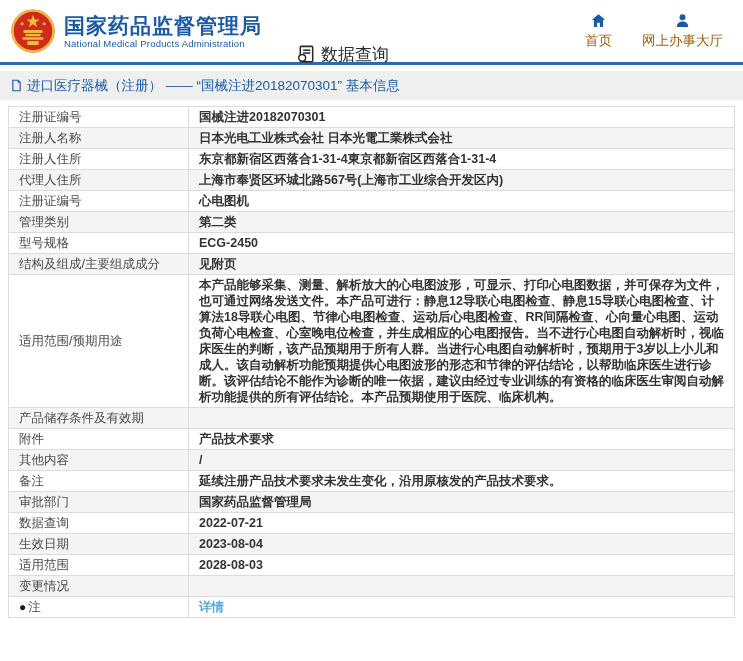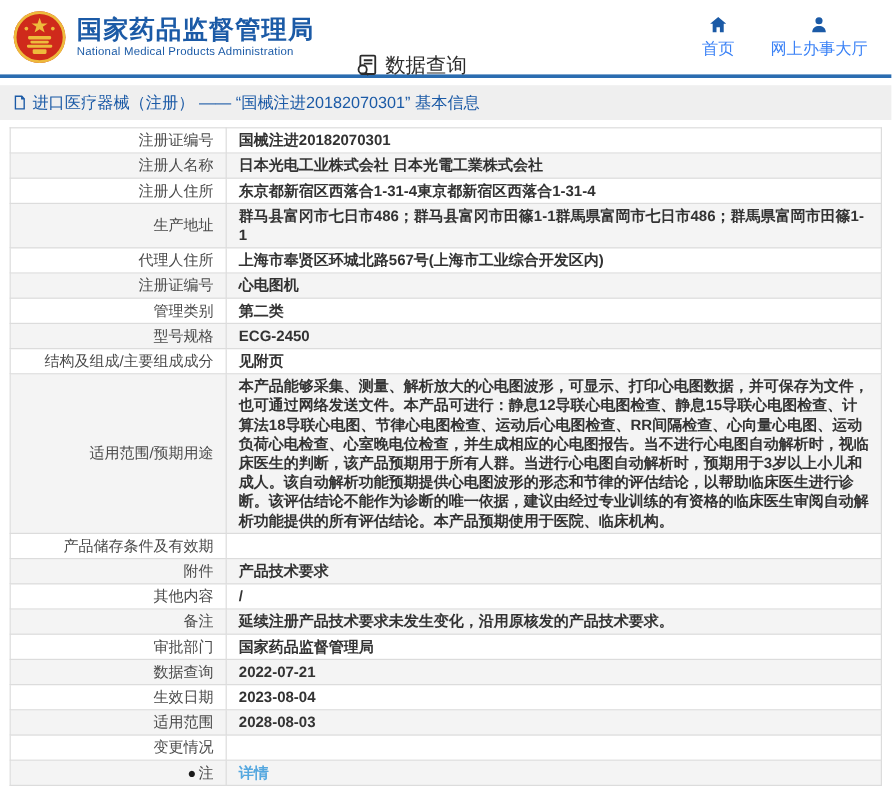--- a/index.html
+++ b/index.html
@@ -49,21 +49,21 @@
     display: flex;
     gap: 30px;
     padding-right: 6px;
   }
   .nav-item {
     display: flex;
     flex-direction: column;
     align-items: center;
     gap: 3px;
     font-size: 13.5px;
-    color: #3b82f6;
+    color: #a16207;
     cursor: pointer;
     text-align: center;
   }
   .nav-item svg { display: block; }
   
   .blue-rule { height: 3px; background: #2a6cb0; }
   .gap-strip { height: 6px; background: #fff; }
   .breadcrumb {
     height: 29px;
     background: #efefef;
@@ -84,21 +84,21 @@
     table-layout: fixed;
   }
   .info-table td {
     border: 1px solid #dcdcdc;
     padding: 2px 10px;
     line-height: 16px;
     vertical-align: middle;
   }
   .info-table td.row-label {
     width: 180px;
-    text-align: right;
+    text-align: left;
     color: #4a4a4a;
   }
   .info-table td.row-value { color: #333; word-break: break-all; font-weight: bold; }
   .info-table tr:nth-child(even) td { background: #f4f4f4; }
   .detail-link { color: #54a7df; text-decoration: none; cursor: pointer; }
   .note-bullet { color: #1a1a1a; font-size: 12px; margin-right: 2px; }
 </style>
 </head>
 <body>
 
@@ -175,24 +175,20 @@
       </tr>
       <tr>
         <td class="row-label">注册人名称</td>
         <td class="row-value">日本光电工业株式会社 日本光電工業株式会社</td>
       </tr>
       <tr>
         <td class="row-label">注册人住所</td>
         <td class="row-value">东京都新宿区西落合1-31-4東京都新宿区西落合1-31-4</td>
       </tr>
       <tr>
-        <td class="row-label">生产地址</td>
-        <td class="row-value">群马县富冈市七日市486；群马县富冈市田篠1-1群馬県富岡市七日市486；群馬県富岡市田篠1-1</td>
-      </tr>
-      <tr>
         <td class="row-label">代理人住所</td>
         <td class="row-value">上海市奉贤区环城北路567号(上海市工业综合开发区内)</td>
       </tr>
       <tr>
         <td class="row-label">注册证编号</td>
         <td class="row-value">心电图机</td>
       </tr>
       <tr>
         <td class="row-label">管理类别</td>
         <td class="row-value">第二类</td>

